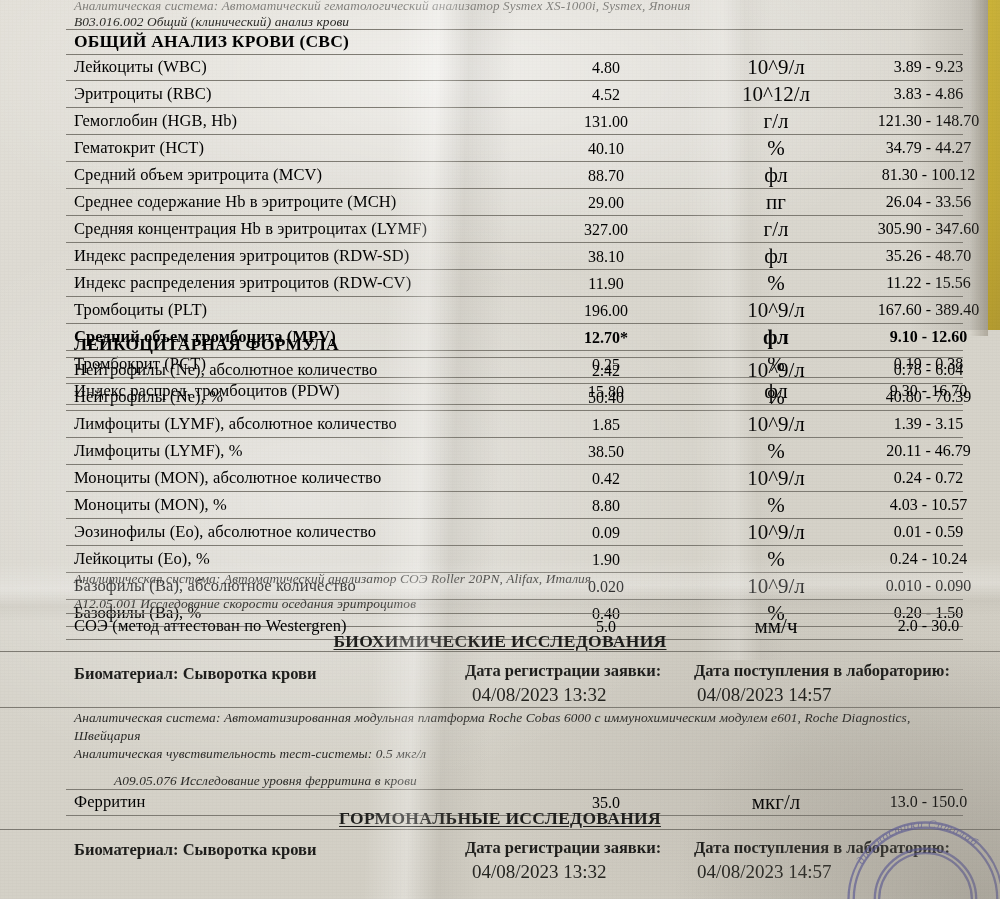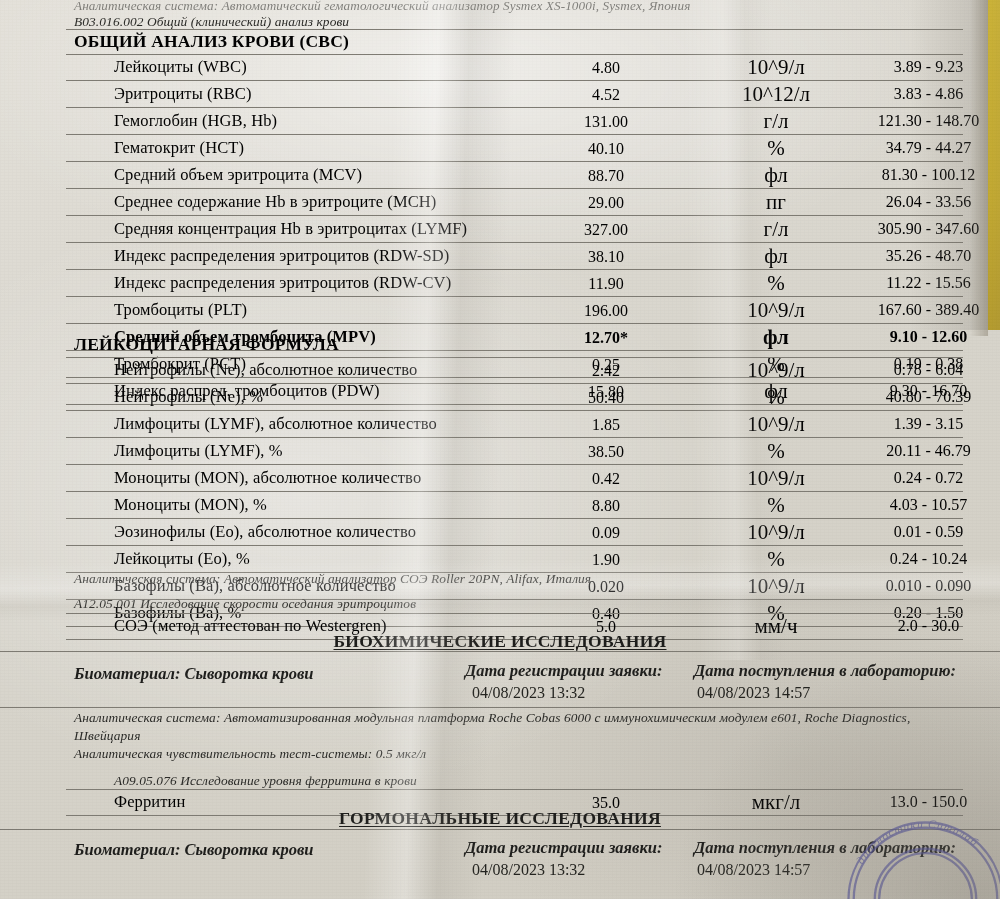--- a/index.html
+++ b/index.html
@@ -102,21 +102,20 @@
   .rowline {
     position: relative;
     border-bottom: 1px solid #7d7a72;
   }
 
   .r { position: relative; height: 26px; }
   .r .name {
     position: absolute; left: 8px; top: 50%; transform: translateY(-52%);
     font-size: 16.5px; letter-spacing: .1px;
     white-space: nowrap;
-    margin-left: 40px;
   }
   .r .val {
     position: absolute; left: 455px; width: 170px; text-align: center;
     top: 50%; transform: translateY(-46%);
     font-size: 16px;
   }
   .r .unit {
     position: absolute; left: 630px; width: 160px; text-align: center;
     top: 50%; transform: translateY(-48%);
     font-size: 21px;
@@ -167,25 +166,24 @@
     height: 0; border-top: 1px solid #7d7a72;
   }
   .hline.full { left: 0; width: 1000px; }
 
   .meta-label {
     position: absolute;
     font-weight: bold;
     font-size: 16.5px;
     color: #1d1d1b;
     white-space: nowrap;
-    font-style: italic;
   }
   .meta-val {
     position: absolute;
-    font-size: 16px;
+    font-size: 19px;
     color: #23231f;
     white-space: nowrap;
   }
 
   
   .stamp {
     position: absolute;
     z-index: 30;
     pointer-events: none;
     opacity: .72;

